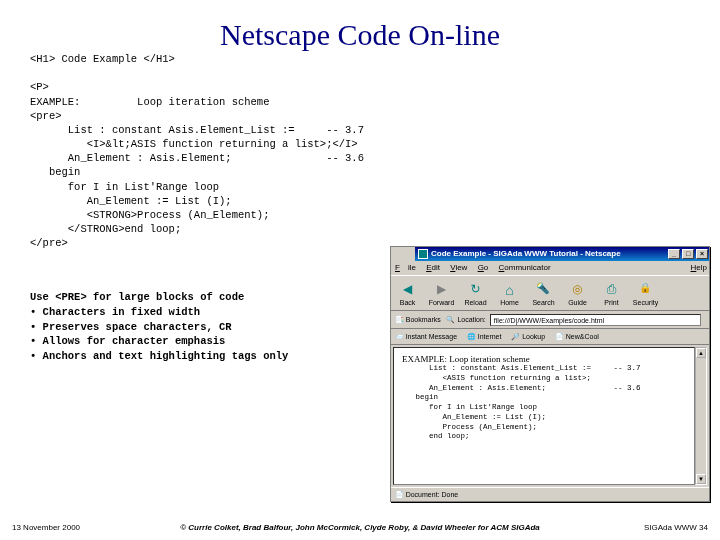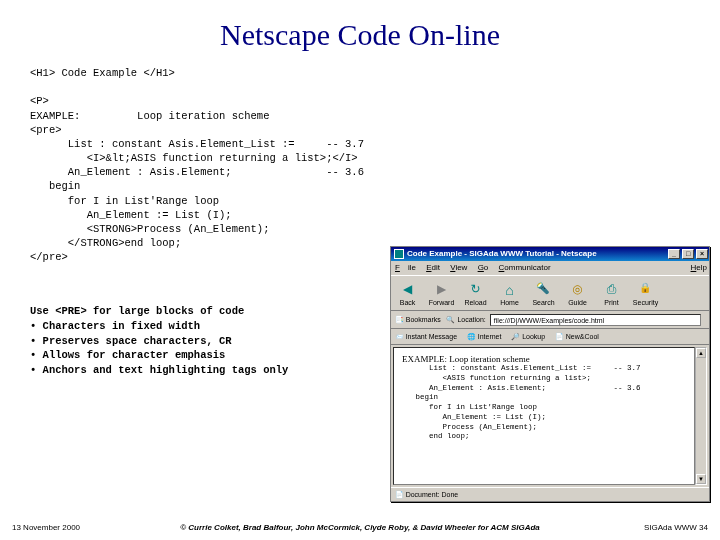--- a/index.html
+++ b/index.html
@@ -19,21 +19,20 @@
     padding-top: 18px;
     font-weight: normal;
   }
   .code-block {
     font-family: "Courier New", monospace;
     font-size: 10.5px;
     line-height: 1.35;
     padding-left: 30px;
     white-space: pre;
     color: #000;
-    margin-top: 14px;
   }
   .desc-block {
     font-family: "Courier New", monospace;
     font-size: 10.5px;
     font-weight: bold;
     line-height: 1.4;
     padding-left: 30px;
     margin-top: 40px;
   }
   .footer {
@@ -63,20 +62,21 @@
   }
   .titlebar {
     background: linear-gradient(#000080,#1084d0);
     color: #fff;
     height: 14px;
     line-height: 14px;
     padding-left: 3px;
     font-weight: bold;
     display: flex;
     align-items: center;
+    margin-left: 24px;
   }
   .titlebar .icon { width: 10px; height: 10px; background: #008080; margin-right: 3px; border: 1px solid #fff; }
   .titlebar .spacer { flex: 1; }
   .winbtn {
     width: 12px; height: 10px; background: #d4d0c8;
     border: 1px solid #fff; border-right-color: #404040; border-bottom-color: #404040;
     margin: 0 1px; text-align: center; line-height: 8px; color: #000; font-size: 7px; font-family: Arial;
   }
   .menubar { height: 14px; line-height: 14px; padding-left: 4px; background: #d4d0c8; }
   .menubar span { margin-right: 8px; font-size: 8px; }

